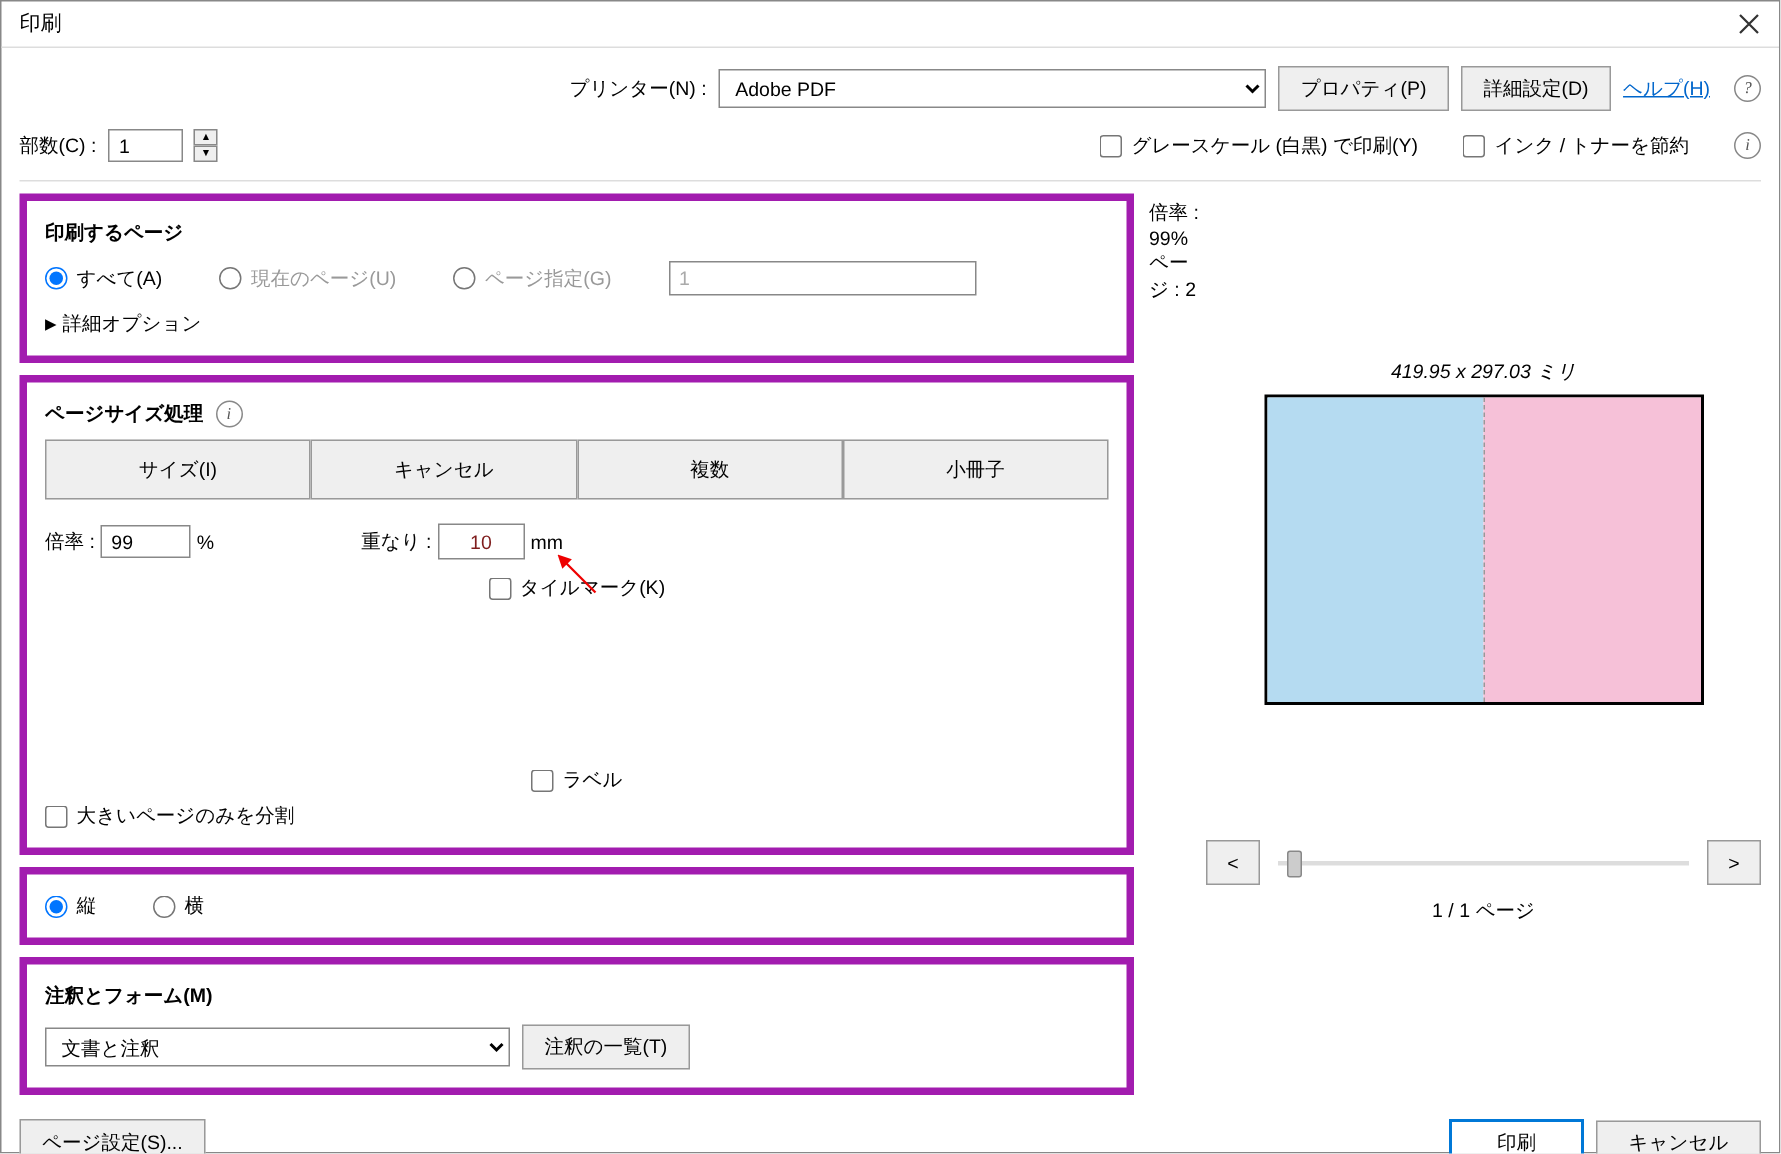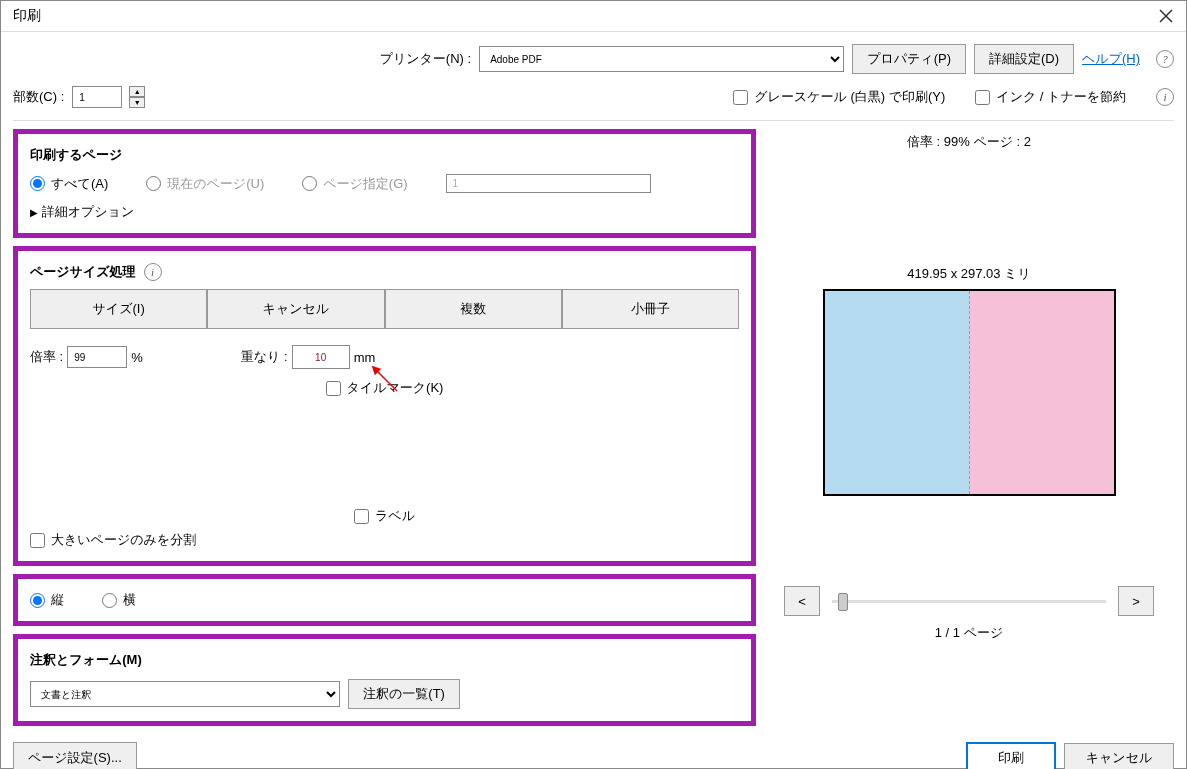--- a/index.html
+++ b/index.html
@@ -42,21 +42,21 @@
       flex-direction: column;
       gap: 12px;
       border-bottom: 1px solid #ddd;
       padding-bottom: 12px;
       margin-bottom: 8px;
     }
     .row { display: flex; align-items: center; gap: 8px; }
     select, input[type=text] {
       border: 1px solid #888;
       padding: 3px 6px;
-      font-size: 10px;
+      font-size: 13px;
       background: #fff;
     }
     .printer-select {
       width: 365px;
       height: 26px;
     }
     .btn {
       border: 1px solid #999;
       background: #efefef;
       padding: 5px 14px;
@@ -173,37 +173,37 @@
       position: relative;
     }
     .red-arrow svg {
       position: absolute;
       left: -8px;
       top: 8px;
     }
     .right-panel {
       width: 410px;
       display: flex;
-      flex-direction: column;
-      align-items: center;
+      flex-direction: row;
     }
     .preview-header {
       font-size: 13px;
       padding: 4px 2px;
     }
     .preview-area {
       flex: 1;
       display: flex;
       flex-direction: column;
       align-items: center;
       padding-top: 110px;
     }
     .preview-dim {
       font-size: 13px;
       margin-bottom: 6px;
+      font-style: italic;
     }
     .preview-page {
       width: 293px;
       height: 207px;
       border: 2px solid #000;
       display: flex;
       position: relative;
     }
     .page-half-left {
       flex: 1;

